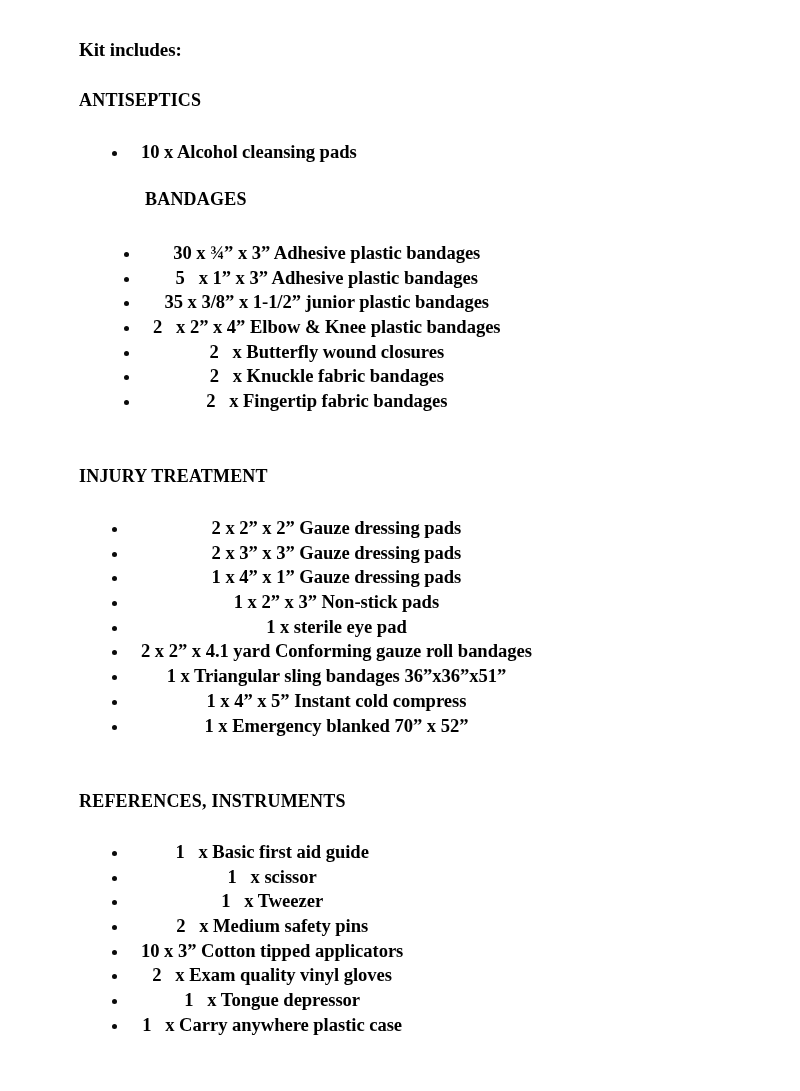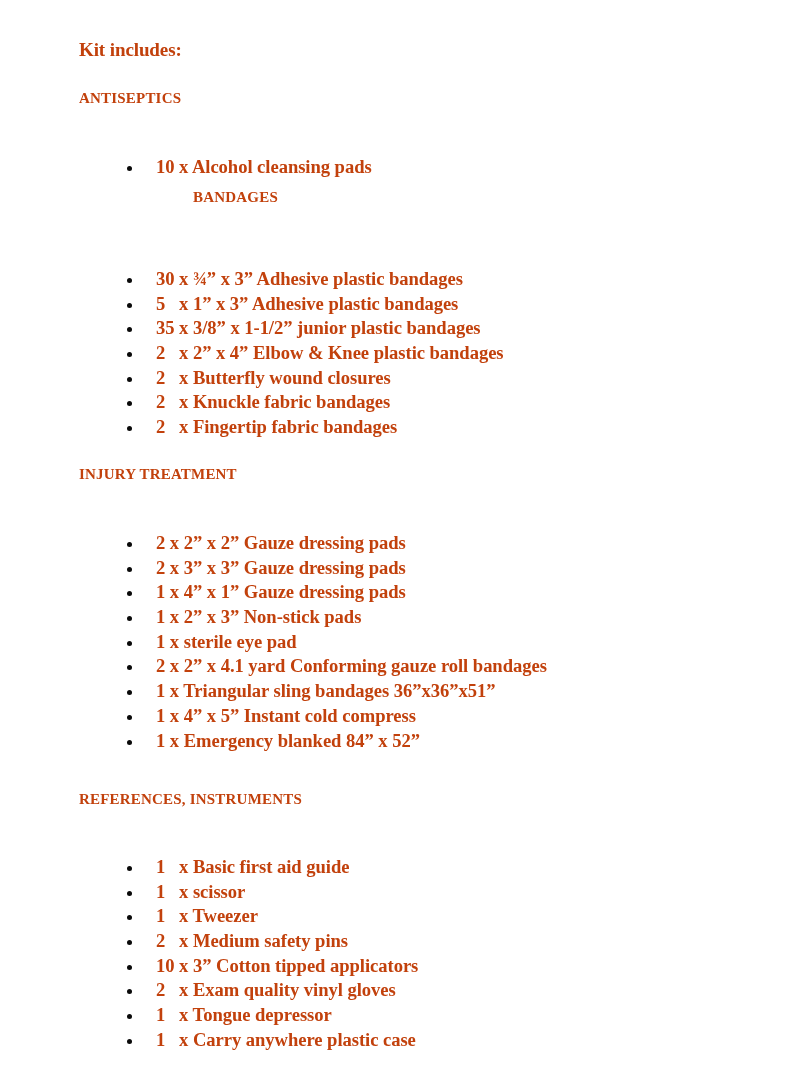--- a/index.html
+++ b/index.html
@@ -6,21 +6,21 @@
     margin: 0;
     padding: 0;
     background: #ffffff;
   }
   .page {
     position: relative;
     width: 800px;
     height: 1091px;
     background: #ffffff;
     font-family: "Liberation Serif", "DejaVu Serif", serif;
-    color: #c2410c;
+    color: #000000;
     overflow: hidden;
   }
   .doc-body {
     position: absolute;
     left: 0;
     top: 0;
     width: 800px;
   }
 
   
@@ -35,36 +35,37 @@
     letter-spacing: -0.1px;
     white-space: pre;
   }
 
   
   .section-heading {
     margin: 0;
     padding: 0;
     position: absolute;
     left: 79px;
-    font-size: 15px;
+    font-size: 18px;
     font-weight: bold;
     letter-spacing: 0.2px;
     white-space: pre;
   }
   .section-heading.indented {
     left: 145px;
   }
 
   
   ul.kit-list {
-    margin: 15px;
+    margin: 0;
     padding: 0;
     position: absolute;
     left: 0;
     list-style: none;
+    text-align: center;
   }
   ul.kit-list > li {
     margin: 0;
     padding: 0 0 0 141px;
     position: relative;
     height: 24.7px;
     line-height: 24.7px;
     font-size: 18.6px;
     font-weight: bold;
     letter-spacing: -0.05px;
@@ -91,42 +92,42 @@
 <div class="page">
   <div class="doc-body">
 
     <p class="intro">Kit includes:</p>
 
     <h2 class="section-heading" style="top:90px;">ANTISEPTICS</h2>
     <ul class="kit-list" style="top:140px;">
       <li class="single-line-item">10 x Alcohol cleansing pads</li>
     </ul>
 
-    <h2 class="section-heading indented" style="top:189px;margin-left:48px;">BANDAGES</h2>
-    <ul class="kit-list" style="top:252px;">
+    <h2 class="section-heading indented" style="top:189px;">BANDAGES</h2>
+    <ul class="kit-list" style="top:241px;padding-left:12px;">
       <li>30 x ¾” x 3” Adhesive plastic bandages</li>
       <li>5   x 1” x 3” Adhesive plastic bandages</li>
       <li>35 x 3/8” x 1-1/2” junior plastic bandages</li>
       <li>2   x 2” x 4” Elbow &amp; Knee plastic bandages</li>
       <li>2   x Butterfly wound closures</li>
       <li>2   x Knuckle fabric bandages</li>
       <li>2   x Fingertip fabric bandages</li>
     </ul>
 
     <h2 class="section-heading" style="top:466px;text-align:center;">INJURY TREATMENT</h2>
     <ul class="kit-list" style="top:516px;">
       <li>2 x 2” x 2” Gauze dressing pads</li>
       <li>2 x 3” x 3” Gauze dressing pads</li>
       <li>1 x 4” x 1” Gauze dressing pads</li>
       <li>1 x 2” x 3” Non-stick pads</li>
       <li>1 x sterile eye pad</li>
       <li>2 x 2” x 4.1 yard Conforming gauze roll bandages</li>
       <li>1 x Triangular sling bandages 36”x36”x51”</li>
       <li>1 x 4” x 5” Instant cold compress</li>
-      <li>1 x Emergency blanked 84” x 52”</li>
+      <li>1 x Emergency blanked 70” x 52”</li>
     </ul>
 
     <h2 class="section-heading" style="top:791px;text-align:center;">REFERENCES, INSTRUMENTS</h2>
     <ul class="kit-list" style="top:840px;">
       <li>1   x Basic first aid guide</li>
       <li>1   x scissor</li>
       <li>1   x Tweezer</li>
       <li>2   x Medium safety pins</li>
       <li>10 x 3” Cotton tipped applicators</li>
       <li>2   x Exam quality vinyl gloves</li>

